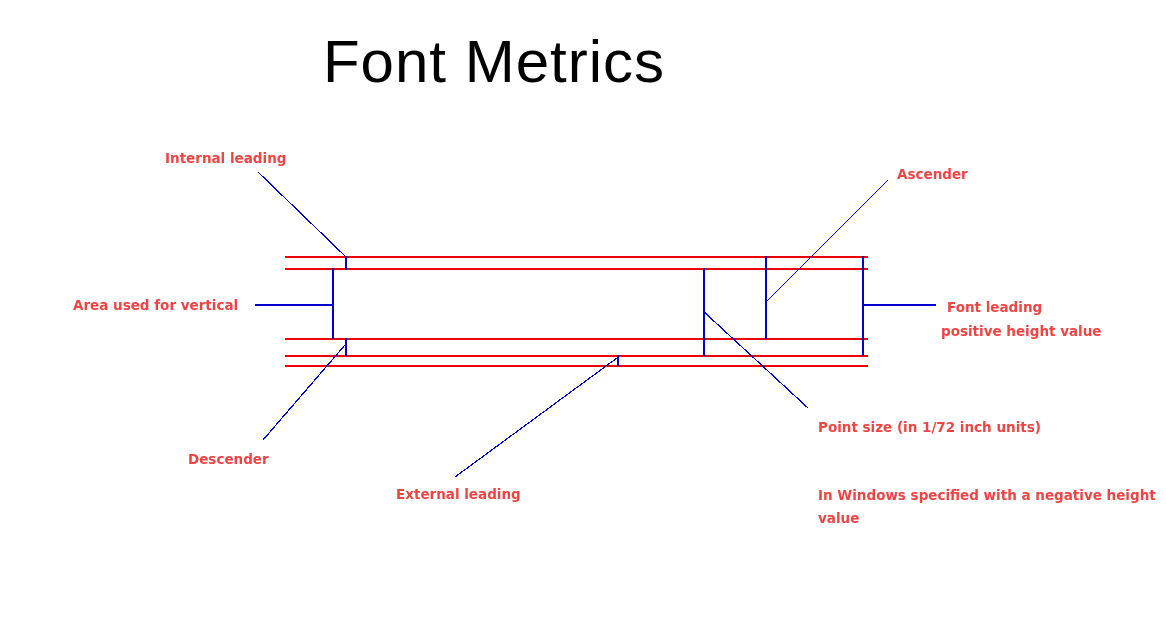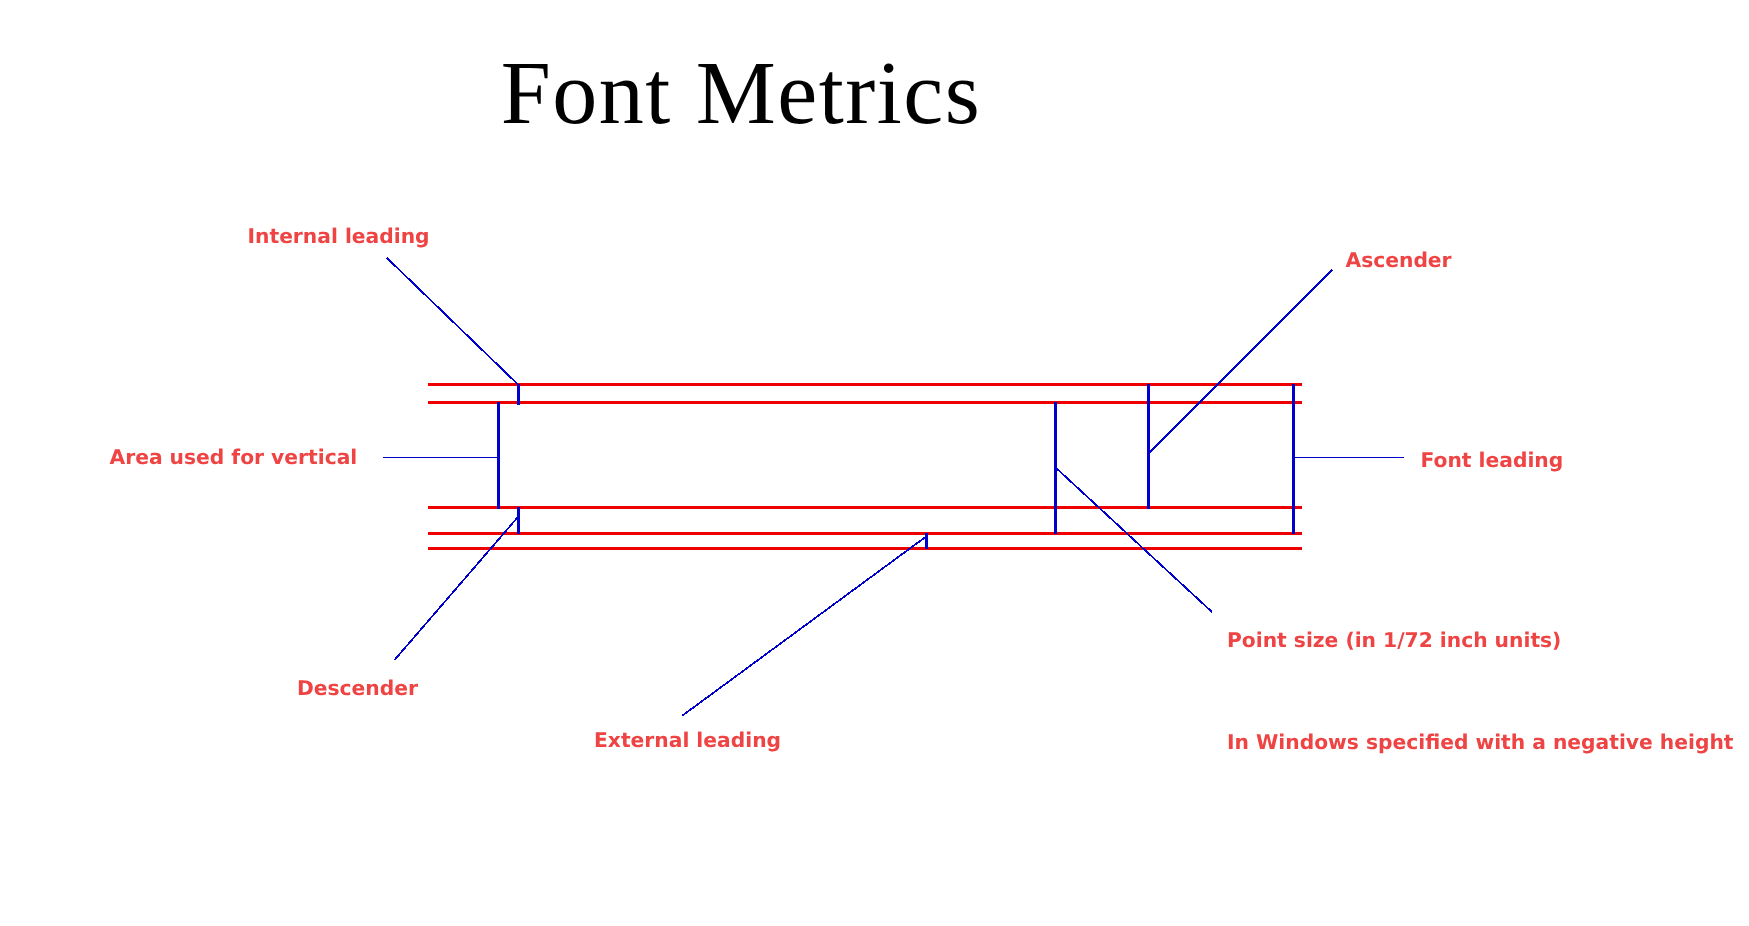--- a/index.html
+++ b/index.html
@@ -6,21 +6,21 @@
   body{
     width:1166px;height:617px;background:#ffffff;
     font-family:"DejaVu Sans","Liberation Sans",sans-serif;
     overflow:hidden;position:relative;
   }
   #stage{position:absolute;left:0;top:0;width:1166px;height:617px;}
   #vector{position:absolute;left:0;top:0;width:1166px;height:617px;}
 
   .title{
     position:absolute;left:0;top:32px;width:988px;text-align:center;
-    font-family:Liberation Serif, serif;
+    font-family:Liberation Sans, sans-serif;
     font-size:60px;font-weight:400;letter-spacing:1px;color:#000000;
     line-height:1.0;white-space:nowrap;
   }
 
   .sample{
     position:absolute;left:381px;top:248px;
     font-family:"DejaVu Sans","Liberation Sans",sans-serif;
     font-size:104px;font-weight:400;color:#000000;
     line-height:1.0;white-space:nowrap;letter-spacing:-2px;
   }
@@ -70,28 +70,30 @@
       <div class="lbl" style="left: 897px; top: 163px;">
         <div>Ascender</div>
       </div>
       <div class="lbl wrap" style="left: 73px; top: 294px;">
         <div>Area used for vertical</div>
       </div>
       <div class="lbl" style="left: 947px; top: 296px;">
         <div>Font leading</div>
       </div>
       <div class="lbl wrap" style="left: 941px; top: 320px;">
+        <div>positive height value</div>
       </div>
-      <div class="lbl" style="left: 188px; top: 448px; margin-left: 10px;">
+      <div class="lbl" style="left: 188px; top: 448px;">
         <div>Descender</div>
       </div>
       <div class="lbl" style="left: 818px; top: 416px;">
         <div>Point size (in 1/72 inch units)</div>
       </div>
       <div class="lbl wrap" style="left: 818px; top: 440px; margin-top: 44px;">
         <div>In Windows specified with a negative height</div>
+        <div>value</div>
       </div>
       <div class="lbl" style="left: 396px; top: 483px;">
         <div>External leading</div>
       </div>
     </div>
 
 </div>
 
 </body></html>

